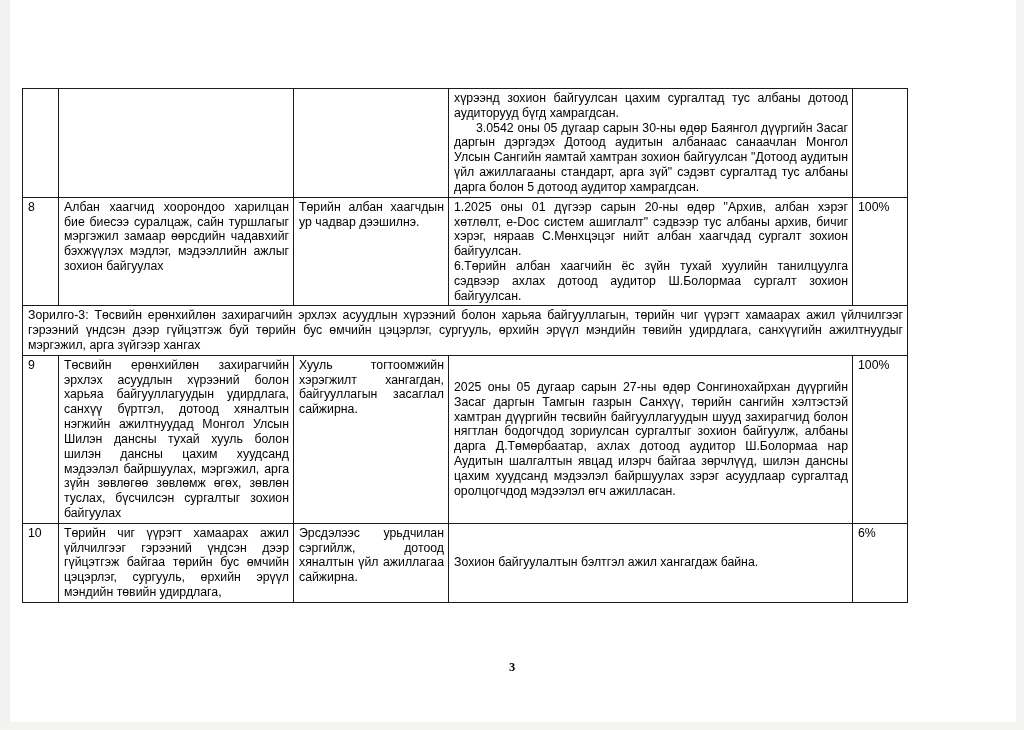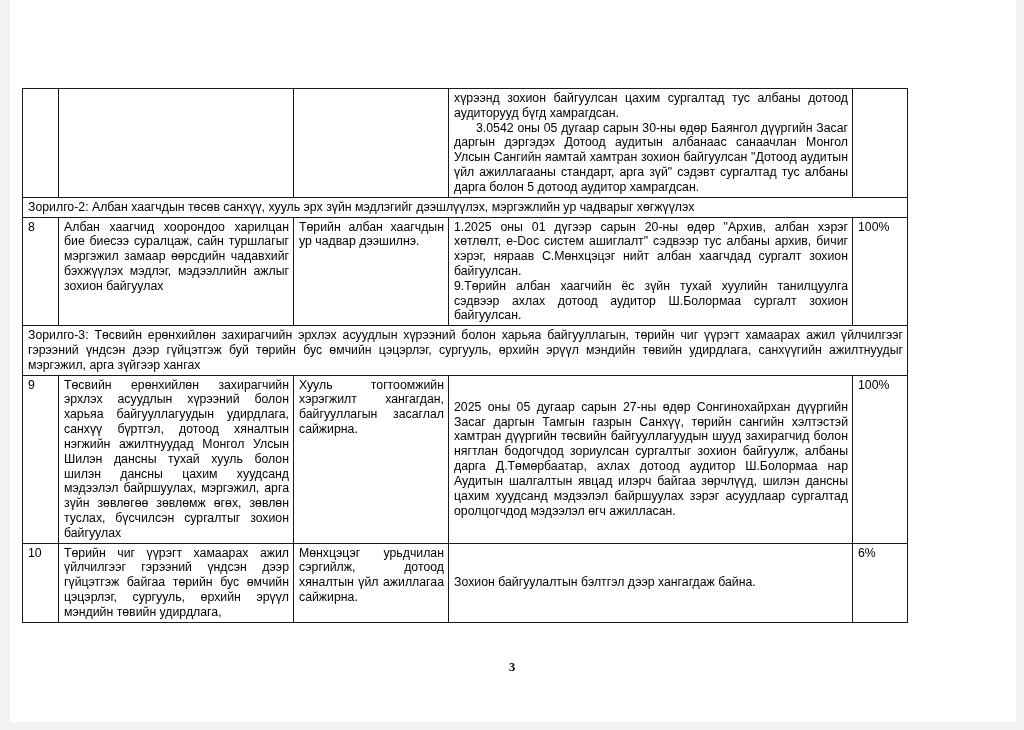--- a/index.html
+++ b/index.html
@@ -141,31 +141,28 @@
           <td class="num empty-cell"></td>
           <td class="empty-cell"></td>
           <td class="empty-cell"></td>
           <td class="res-cell">
             <p class="para">хүрээнд зохион байгуулсан цахим сургалтад тус албаны дотоод аудиторууд бүгд хамрагдсан.</p>
             <p class="para indent">3.0542 оны 05 дугаар сарын 30-ны өдөр Баянгол дүүргийн Засаг даргын дэргэдэх Дотоод аудитын албанаас санаачлан Монгол Улсын Сангийн яамтай хамтран зохион байгуулсан "Дотоод аудитын үйл ажиллагааны стандарт, арга зүй" сэдэвт сургалтад тус албаны дарга болон 5 дотоод аудитор хамрагдсан.</p>
           </td>
           <td class="pct empty-cell"></td>
         </tr>
 
-        <tr>
-          <td class="goal" colspan="5">Зорилго-2: Албан хаагчдын төсөв санхүү, хууль эрх зүйн мэдлэгийг дээшлүүлэх, мэргэжлийн ур чадварыг хөгжүүлэх</td>
-        </tr>
 
         <tr>
           <td class="num">8</td>
           <td>Албан хаагчид хоорондоо харилцан бие биесээ суралцаж, сайн туршлагыг мэргэжил замаар өөрсдийн чадавхийг бэхжүүлэх мэдлэг, мэдээллийн ажлыг зохион байгуулах</td>
           <td>Төрийн албан хаагчдын ур чадвар дээшилнэ.</td>
           <td class="res-cell">
             <p class="para">1.2025 оны 01 дүгээр сарын 20-ны өдөр "Архив, албан хэрэг хөтлөлт, e-Doc систем ашиглалт" сэдвээр тус албаны архив, бичиг хэрэг, няраав С.Мөнхцэцэг нийт албан хаагчдад сургалт зохион байгуулсан.</p>
-            <p class="para">9.Төрийн албан хаагчийн ёс зүйн тухай хуулийн танилцуулга сэдвээр ахлах дотоод аудитор Ш.Болормаа сургалт зохион байгуулсан.</p>
+            <p class="para">6.Төрийн албан хаагчийн ёс зүйн тухай хуулийн танилцуулга сэдвээр ахлах дотоод аудитор Ш.Болормаа сургалт зохион байгуулсан.</p>
           </td>
           <td class="pct">100%</td>
         </tr>
 
         <tr>
           <td class="goal" colspan="5">Зорилго-3: Төсвийн ерөнхийлөн захирагчийн эрхлэх асуудлын хүрээний болон харьяа байгууллагын, төрийн чиг үүрэгт хамаарах ажил үйлчилгээг гэрээний үндсэн дээр гүйцэтгэж буй төрийн бус өмчийн цэцэрлэг, сургууль, өрхийн эрүүл мэндийн төвийн удирдлага, санхүүгийн ажилтнуудыг мэргэжил, арга зүйгээр хангах</td>
         </tr>
 
         <tr>
           <td class="num">9</td>
@@ -173,23 +170,23 @@
           <td>Хууль тогтоомжийн хэрэгжилт хангагдан, байгууллагын засаглал сайжирна.</td>
           <td class="res-cell" style="vertical-align:middle">
             <p class="para">2025 оны 05 дугаар сарын 27-ны өдөр Сонгинохайрхан дүүргийн Засаг даргын Тамгын газрын Санхүү, төрийн сангийн хэлтэстэй хамтран дүүргийн төсвийн байгууллагуудын шууд захирагчид болон нягтлан бодогчдод зориулсан сургалтыг зохион байгуулж, албаны дарга Д.Төмөрбаатар, ахлах дотоод аудитор Ш.Болормаа нар Аудитын шалгалтын явцад илэрч байгаа зөрчлүүд, шилэн дансны цахим хуудсанд мэдээлэл байршуулах зэрэг асуудлаар сургалтад оролцогчдод мэдээлэл өгч ажилласан.</p>
           </td>
           <td class="pct">100%</td>
         </tr>
 
         <tr>
           <td class="num">10</td>
           <td>Төрийн чиг үүрэгт хамаарах ажил үйлчилгээг гэрээний үндсэн дээр гүйцэтгэж байгаа төрийн бус өмчийн цэцэрлэг, сургууль, өрхийн эрүүл мэндийн төвийн удирдлага,</td>
-          <td>Мөнхцэцэг урьдчилан сэргийлж, дотоод хяналтын үйл ажиллагаа сайжирна.</td>
+          <td>Эрсдэлээс урьдчилан сэргийлж, дотоод хяналтын үйл ажиллагаа сайжирна.</td>
           <td class="res-cell" style="vertical-align:middle">
-            <p class="para noj">Зохион байгуулалтын бэлтгэл дээр хангагдаж байна.</p>
+            <p class="para noj">Зохион байгуулалтын бэлтгэл ажил хангагдаж байна.</p>
           </td>
           <td class="pct">6%</td>
         </tr>
       </tbody>
     </table>
 
     <div class="page-number">3</div>
   </div>
 </div>
 

